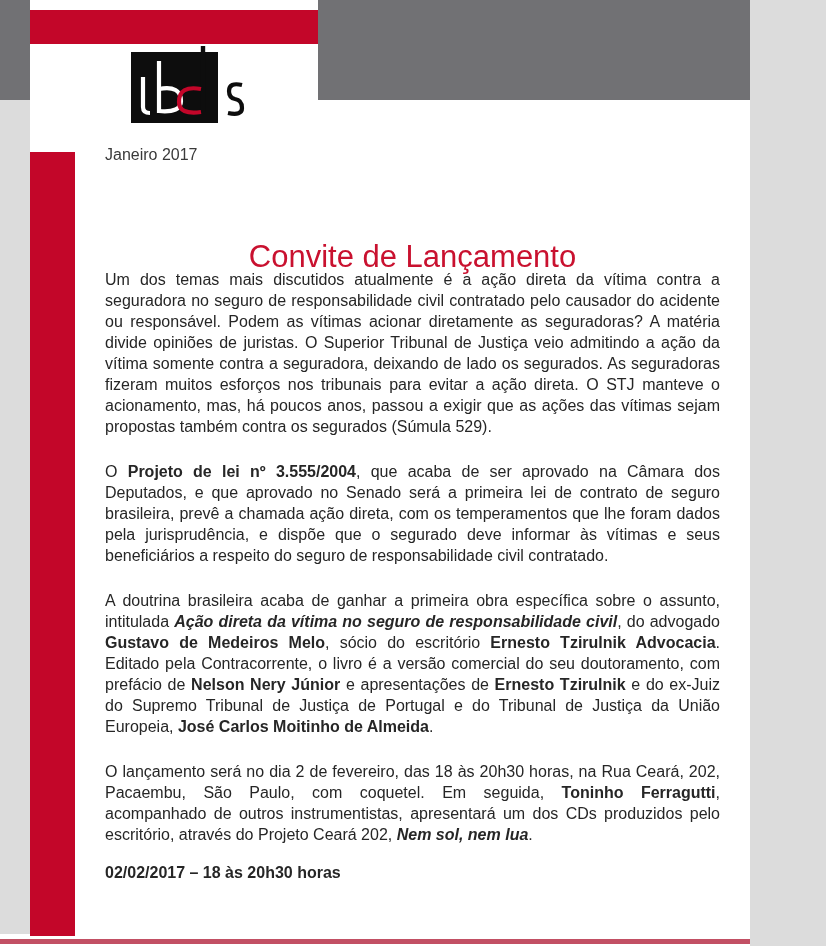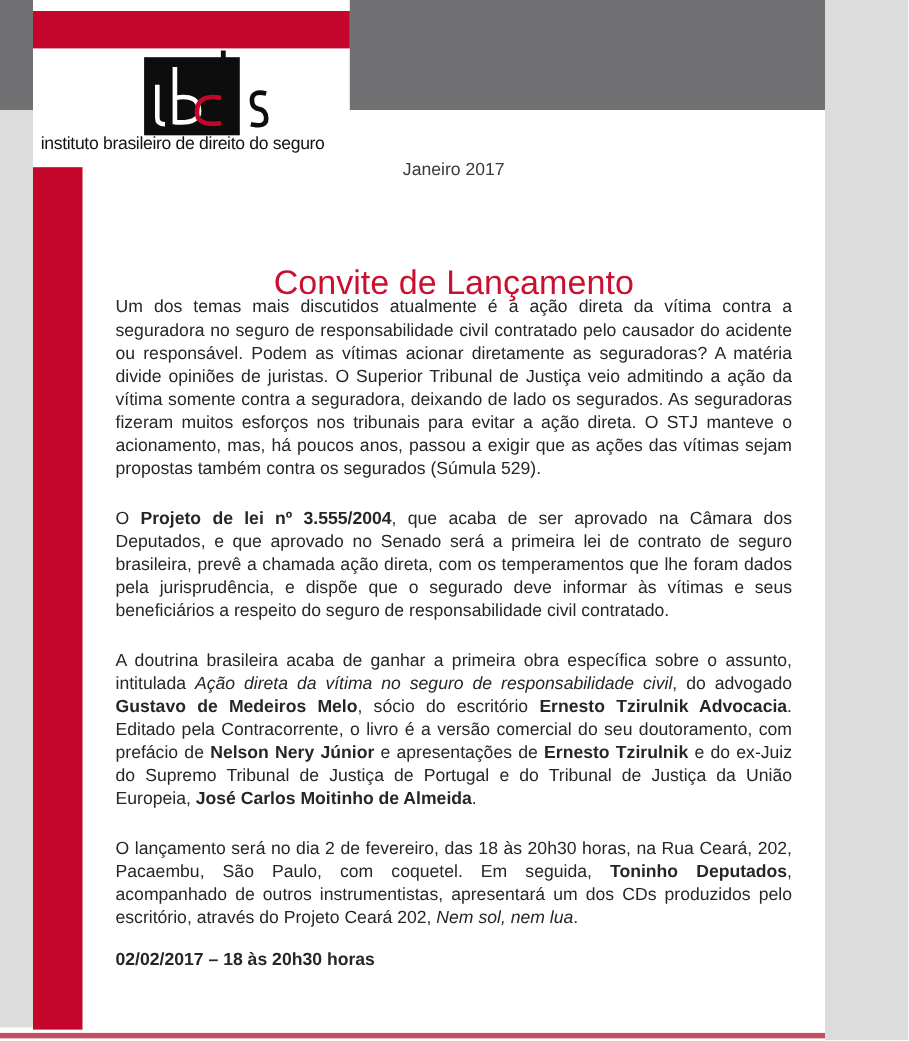--- a/index.html
+++ b/index.html
@@ -33,41 +33,41 @@
   
   .logo-svg{left:130px;top:44px;}
   .logo-tagline{
     left:37px;top:122px;width:300px;
     font-size:16px;letter-spacing:-0.3px;
     color:#111;white-space:nowrap;
   }
   
   .date-line{
     left:105px;top:146px;width:615px;
-    text-align:center;font-size:16px;color:var(--text-muted);
+    text-align:left;font-size:16px;color:var(--text-muted);
   }
   
   .page-title{
     left:105px;top:219px;width:615px;
     font-size:31px;line-height:34px;
     color:var(--red-title);
     font-weight:400;
     text-align:center;
   }
   
   .body-copy{
     left:105px;top:269px;width:615px;
     font-size:16px;line-height:21px;
     color:var(--text-dark);
     text-align:justify;
   }
   .body-copy p{margin:0 0 24px 0;}
   .body-copy p:last-child{margin-bottom:0;}
   .body-copy b{font-weight:700;margin-top:40px;}
-  .body-copy i{font-style:italic;}
+  .body-copy i{font-style:italic;font-weight:bold;}
   
   .event-block{
     left:105px;top:862px;width:615px;
     font-size:16px;line-height:22px;
     color:var(--text-dark);
   }
   .event-datetime{font-weight:700;}
 </style>
 </head>
 <body>
@@ -90,30 +90,29 @@
     <path d="M13,33 L13,63 Q13,69 20,69" stroke="#ffffff" stroke-width="4.2" fill="none"></path>
 
     <path d="M29,17 L29,69" stroke="#ffffff" stroke-width="4.2" fill="none"></path>
 
     <path d="M29,45 Q51,41 51,57 Q51,69 29,67" stroke="#ffffff" stroke-width="4.2" fill="none"></path>
 
     <path d="M71,45 Q49,41 49,58 Q49,71 71,68" stroke="var(--red-primary)" stroke-width="4.2" fill="none"></path>
 
     <path d="M112,41 Q99,38 99,47 Q99,54 105,55 Q112,56 112,64 Q112,72 98,69" stroke="var(--logo-black)" stroke-width="4.2" fill="none"></path>
   </svg>
-  <div class="abs logo-tagline">instituto brasileiro de direito do seguro</div>
 
   <div class="abs date-line">Janeiro 2017</div>
 
   <h1 class="abs page-title">Convite de Lançamento</h1>
 
   <div class="abs body-copy">
     <p><span>Um dos temas mais discutidos atualmente é a ação direta da vítima contra a seguradora no seguro de responsabilidade civil contratado pelo causador do acidente ou responsável. Podem as vítimas acionar diretamente as seguradoras? A matéria divide opiniões de juristas. O Superior Tribunal de Justiça veio admitindo a ação da vítima somente contra a seguradora, deixando de lado os segurados. As seguradoras fizeram muitos esforços nos tribunais para evitar a ação direta. O STJ manteve o acionamento, mas, há poucos anos, passou a exigir que as ações das vítimas sejam propostas também contra os segurados (Súmula 529).</span></p>
     <p><span>O </span><b>Projeto de lei nº 3.555/2004</b><span>, que acaba de ser aprovado na Câmara dos Deputados, e que aprovado no Senado será a primeira lei de contrato de seguro brasileira, prevê a chamada ação direta, com os temperamentos que lhe foram dados pela jurisprudência, e dispõe que o segurado deve informar às vítimas e seus beneficiários a respeito do seguro de responsabilidade civil contratado.</span></p>
     <p><span>A doutrina brasileira acaba de ganhar a primeira obra específica sobre o assunto, intitulada </span><i>Ação direta da vítima no seguro de responsabilidade civil</i><span>, do advogado </span><b>Gustavo de Medeiros Melo</b><span>, sócio do escritório </span><b>Ernesto Tzirulnik Advocacia</b><span>. Editado pela Contracorrente, o livro é a versão comercial do seu doutoramento, com prefácio de </span><b>Nelson Nery Júnior</b><span> e apresentações de </span><b>Ernesto Tzirulnik</b><span> e do ex-Juiz do Supremo Tribunal de Justiça de Portugal e do Tribunal de Justiça da União Europeia, </span><b>José Carlos Moitinho de Almeida</b><span>.</span></p>
-    <p><span>O lançamento será no dia 2 de fevereiro, das 18 às 20h30 horas, na Rua Ceará, 202, Pacaembu, São Paulo, com coquetel. Em seguida, </span><b>Toninho Deputados</b><span>, acompanhado de outros instrumentistas, apresentará um dos CDs produzidos pelo escritório, através do Projeto Ceará 202, </span><i>Nem sol, nem lua</i><span>.</span></p>
+    <p><span>O lançamento será no dia 2 de fevereiro, das 18 às 20h30 horas, na Rua Ceará, 202, Pacaembu, São Paulo, com coquetel. Em seguida, </span><b>Toninho Ferragutti</b><span>, acompanhado de outros instrumentistas, apresentará um dos CDs produzidos pelo escritório, através do Projeto Ceará 202, </span><i>Nem sol, nem lua</i><span>.</span></p>
   </div>
 
   <div class="abs event-block">
     <div class="event-datetime">02/02/2017 – 18 às 20h30 horas</div>
   </div>
 
 </div>
 
 </body></html>

